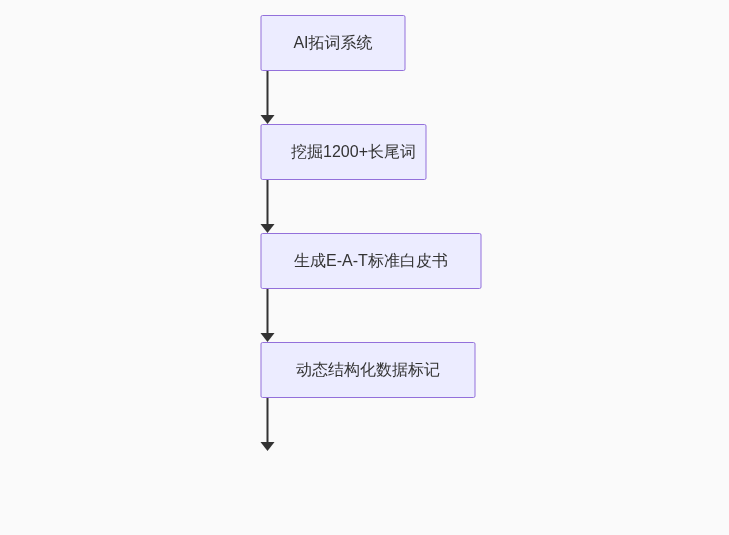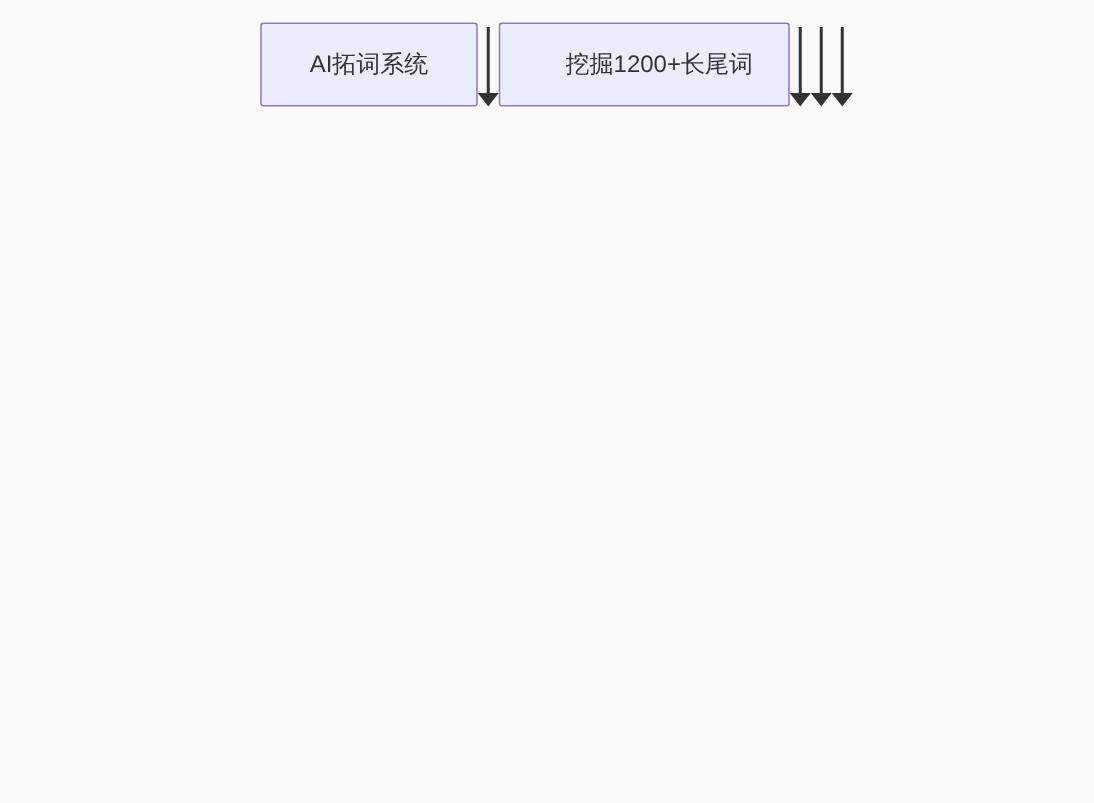--- a/index.html
+++ b/index.html
@@ -13,38 +13,38 @@
     overflow: hidden;
     background: var(--page-bg, #fafafa);
     font-family: "Liberation Sans", "DejaVu Sans", sans-serif;
   }
   .flowchart {
     position: absolute;
     top: 15px;
     left: 371px;
     transform: translateX(-50%);
     display: flex;
-    flex-direction: row;
-    align-items: flex-end;
+    flex-direction: column;
+    align-items: flex-start;
   }
   .node {
     box-sizing: border-box;
     height: 56px;
     display: flex;
     align-items: center;
     justify-content: center;
     background: var(--node-fill, #ECECFF);
     border: 1px solid var(--node-border, #9370DB);
     border-radius: 2px;
     color: var(--text-color, #333333);
     font-size: 16px;
     white-space: nowrap;
   }
   .w1 { width: 145px; }
-  .w2 { width: 194px; padding-left: 20px; }
+  .w2 { width: 166px; padding-left: 20px; }
   .w3 { width: 221px; }
   .w4 { width: 215px; }
   .w5 { width: 244px; }
   .connector {
     height: 53px;
     display: flex;
     flex-direction: column;
     align-items: center;
   }
   .connector .line {
@@ -77,26 +77,32 @@
 
   <div class="node w2">
     <span>挖掘1200+长尾词</span>
   </div>
 
   <div class="connector">
     <div class="line"></div>
     <div class="arrowhead"></div>
   </div>
 
+  <div class="node w3">
+    <span>生成E-A-T标准白皮书</span>
+  </div>
 
   <div class="connector">
     <div class="line"></div>
     <div class="arrowhead"></div>
   </div>
 
+  <div class="node w4">
+    <span>动态结构化数据标记</span>
+  </div>
 
   <div class="connector">
     <div class="line"></div>
     <div class="arrowhead"></div>
   </div>
 
 
 </div>
 
 </body></html>

